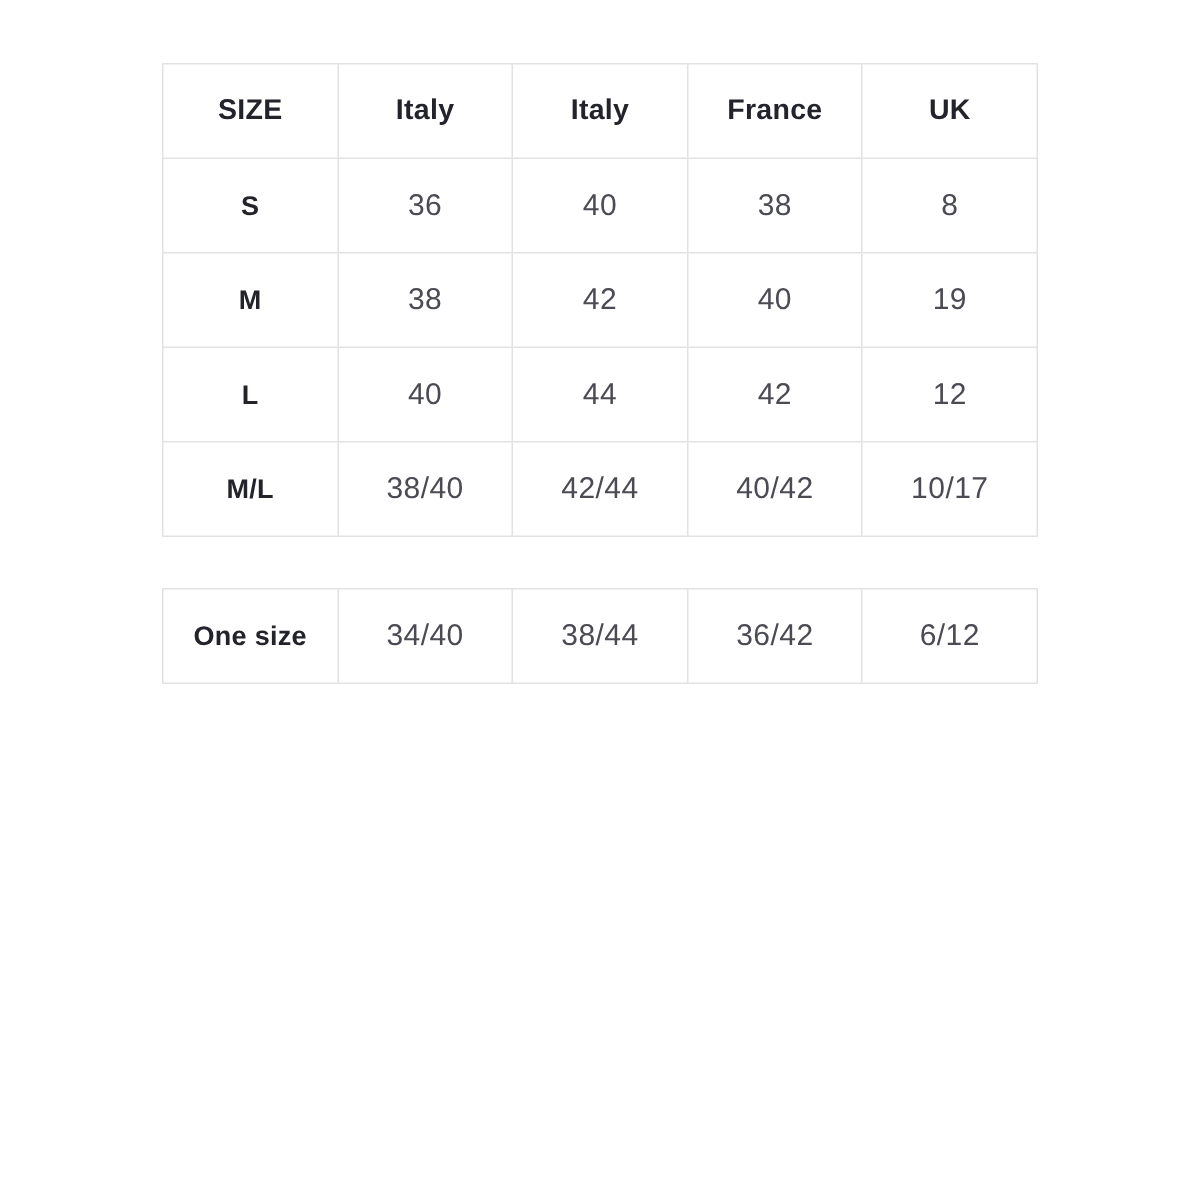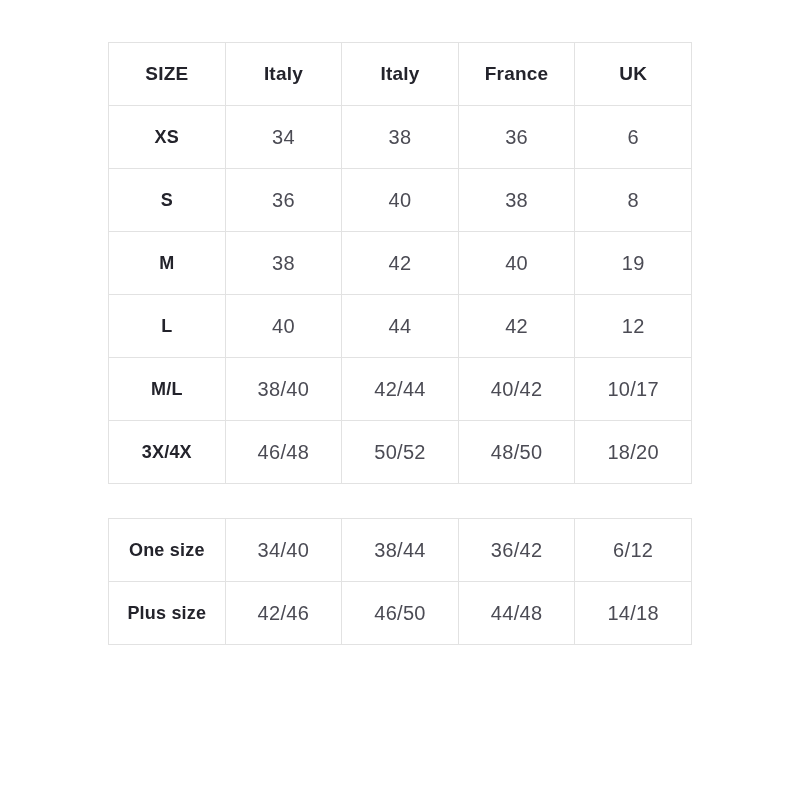--- a/index.html
+++ b/index.html
@@ -64,27 +64,20 @@
       <tr>
         <th>SIZE</th>
         <th>Italy</th>
         <th>Italy</th>
         <th>France</th>
         <th>UK</th>
       </tr>
     </thead>
     <tbody>
       <tr>
-        <th>XS</th>
-        <td>34</td>
-        <td>38</td>
-        <td>36</td>
-        <td>6</td>
-      </tr>
-      <tr>
         <th>S</th>
         <td>36</td>
         <td>40</td>
         <td>38</td>
         <td>8</td>
       </tr>
       <tr>
         <th>M</th>
         <td>38</td>
         <td>42</td>
@@ -98,42 +91,28 @@
         <td>42</td>
         <td>12</td>
       </tr>
       <tr>
         <th>M/L</th>
         <td>38/40</td>
         <td>42/44</td>
         <td>40/42</td>
         <td>10/17</td>
       </tr>
-      <tr>
-        <th>3X/4X</th>
-        <td>46/48</td>
-        <td>50/52</td>
-        <td>48/50</td>
-        <td>18/20</td>
-      </tr>
     </tbody>
   </table>
 
   <table class="size-table special">
     <tbody>
       <tr>
         <th>One size</th>
         <td>34/40</td>
         <td>38/44</td>
         <td>36/42</td>
         <td>6/12</td>
       </tr>
-      <tr>
-        <th>Plus size</th>
-        <td>42/46</td>
-        <td>46/50</td>
-        <td>44/48</td>
-        <td>14/18</td>
-      </tr>
     </tbody>
   </table>
 
 </div>
 
 </body></html>

